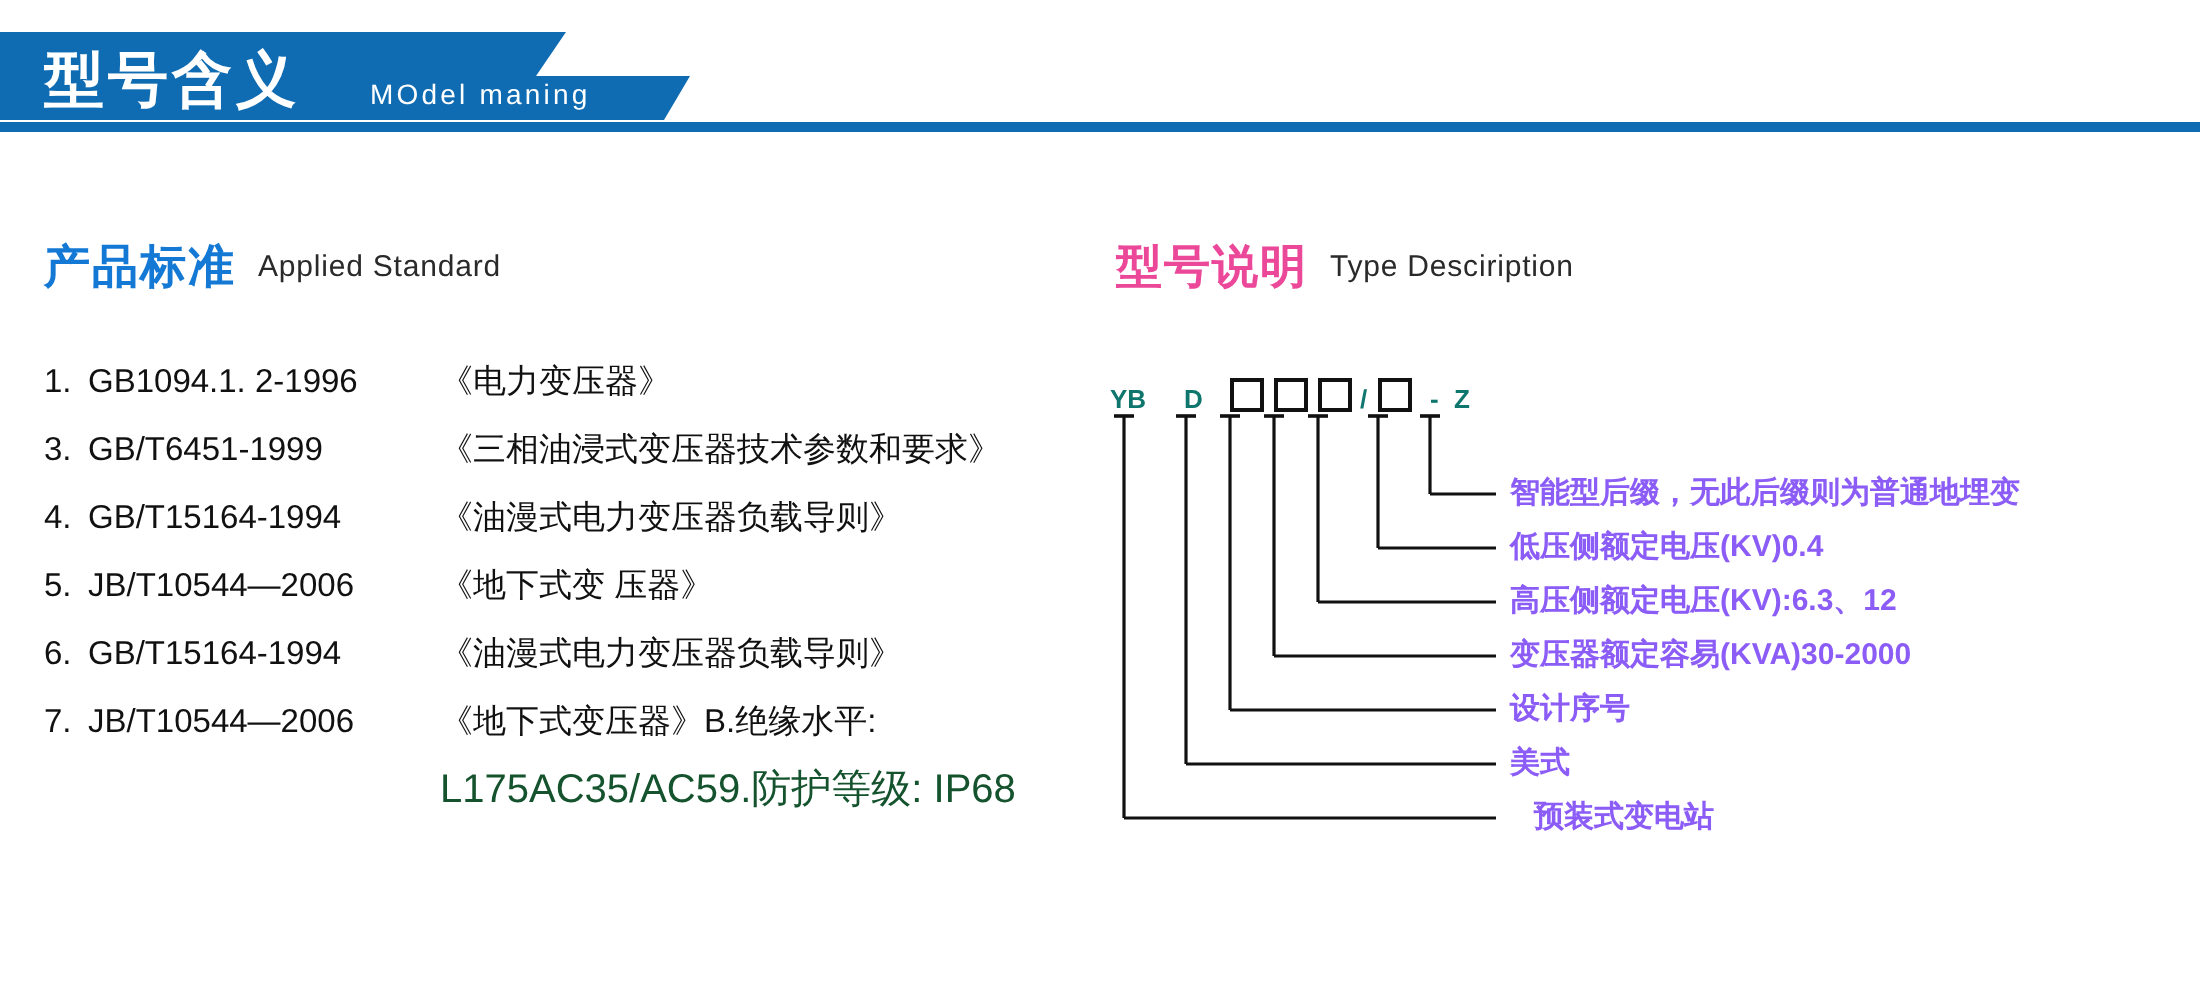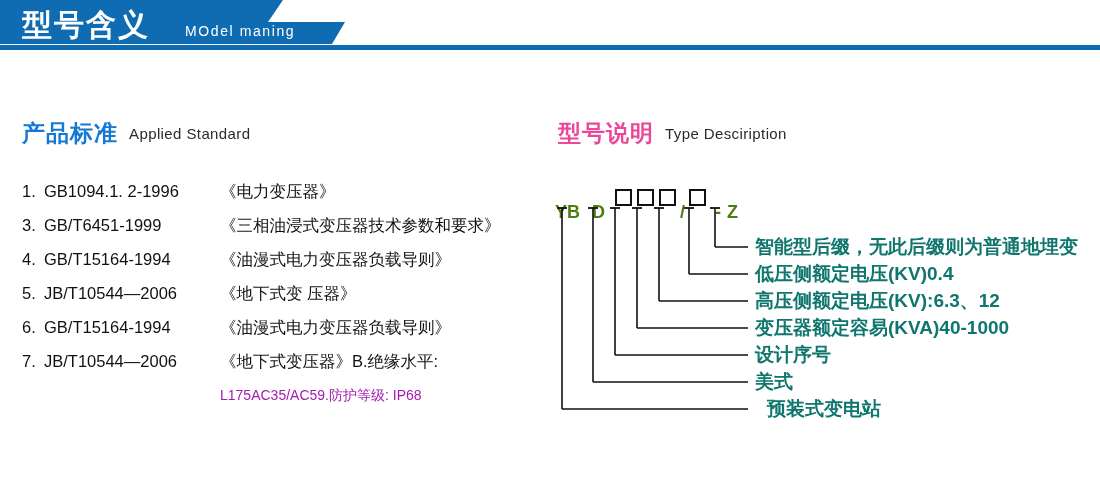--- a/index.html
+++ b/index.html
@@ -5,21 +5,21 @@
   html,body{margin:0;padding:0;}
   body{
     width:1100px;height:497px;
     background:#ffffff;
     font-family:"Liberation Sans","DejaVu Sans",sans-serif;
     position:relative;overflow:hidden;
     -webkit-font-smoothing:antialiased;
   }
 
   
-  #banner{position:absolute;left:0;top:0;width:1100px;height:56px;text-decoration:underline;}
+  #banner{position:absolute;left:0;top:16px;width:1100px;height:56px;text-decoration:underline;}
   #banner svg{display:block;}
   .banner-title{
     position:absolute;left:22px;top:8px;
     font-size:30px;font-weight:700;color:#ffffff;
     letter-spacing:2px;line-height:34px;
   }
   .banner-sub{
     position:absolute;left:185px;top:22px;
     font-size:14px;font-weight:400;color:#ffffff;
     letter-spacing:1.6px;line-height:18px;
@@ -41,42 +41,42 @@
   
   #std-list{position:absolute;left:22px;top:174px;width:520px;}
   .std-row{
     height:34px;line-height:34px;
     font-size:16.5px;color:#111111;white-space:nowrap;
   }
   .std-num{display:inline-block;width:22px;}
   .std-code{display:inline-block;min-width:176px;}
   .std-name{display:inline-block;}
   .std-cont{
-    height:34px;line-height:34px;font-size:14px;color:#a21caf;
+    height:34px;line-height:34px;font-size:20px;color:#14532d;
     padding-left:198px;white-space:nowrap;
   }
 
   
   #diagram{position:absolute;left:548px;top:186px;width:545px;height:250px;}
   #diagram svg{position:absolute;left:0;top:0;}
 
   .code-row{position:absolute;left:7px;top:0;height:26px;white-space:nowrap;}
   .code-tok{
-    position:absolute;top:16px;
-    font-size:18px;font-weight:700;color:#4d7c0f;
+    position:absolute;top:4px;
+    font-size:13px;font-weight:700;color:#0f766e;
     line-height:20px;
   }
   .code-sq{
     position:absolute;top:3px;
     width:13px;height:13px;border:2px solid #111111;
   }
 
   .lbl{
     position:absolute;left:207px;
-    font-size:19px;font-weight:700;color:#0f766e;
+    font-size:15px;font-weight:700;color:#8b5cf6;
     white-space:nowrap;line-height:18px;
   }
 </style>
 </head>
 <body>
 
 <div id="banner">
   <svg width="1100" height="56" viewBox="0 0 1100 56">
     <path id="banner-poly" d="M0,0 L283,0 L268,22 L345,22 L332,44 L0,44 Z" fill="#0f6cb2"></path>
     <rect id="banner-rule" x="0" y="45" width="1100" height="5" fill="#0f6cb2"></rect>
@@ -135,18 +135,18 @@
       <line x1="62" y1="22" x2="72" y2="22" stroke="#111111" stroke-width="1.8"></line>
       <line x1="84" y1="22" x2="94" y2="22" stroke="#111111" stroke-width="1.8"></line>
       <line x1="106" y1="22" x2="116" y2="22" stroke="#111111" stroke-width="1.8"></line>
       <line x1="136" y1="22" x2="146" y2="22" stroke="#111111" stroke-width="1.8"></line>
       <line x1="162" y1="22" x2="172" y2="22" stroke="#111111" stroke-width="1.8"></line>
     </svg>
   <div id="callout-labels">
       <div class="lbl" style="top: 52px;">智能型后缀，无此后缀则为普通地埋变</div>
       <div class="lbl" style="top: 79px;">低压侧额定电压(KV)0.4</div>
       <div class="lbl" style="top: 106px;">高压侧额定电压(KV):6.3、12</div>
-      <div class="lbl" style="top: 133px;">变压器额定容易(KVA)40-1000</div>
+      <div class="lbl" style="top: 133px;">变压器额定容易(KVA)30-2000</div>
       <div class="lbl" style="top: 160px;">设计序号</div>
       <div class="lbl" style="top: 187px;">美式</div>
       <div class="lbl" style="top: 214px; margin-left: 12px;">预装式变电站</div>
     </div>
 </div>
 
 </body></html>

